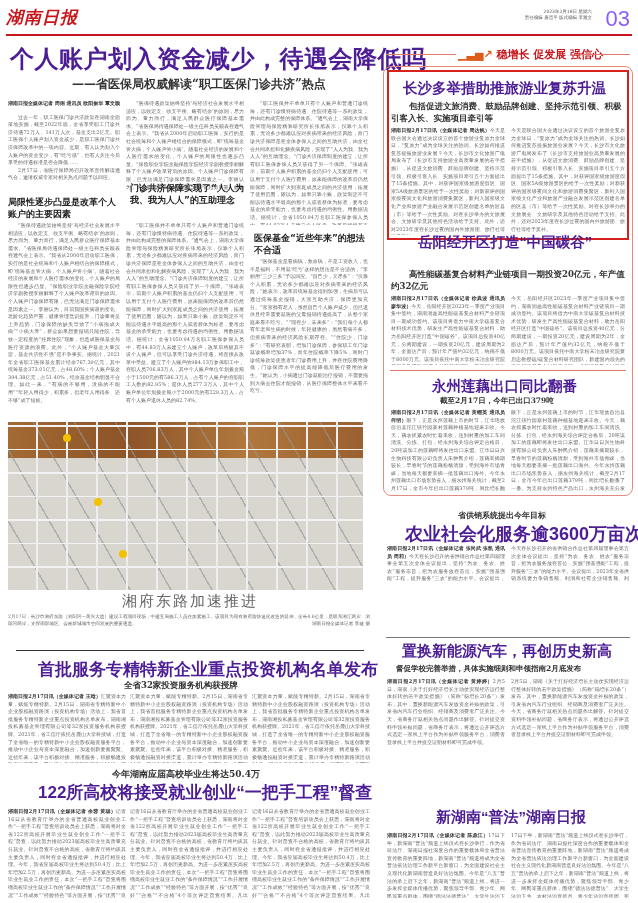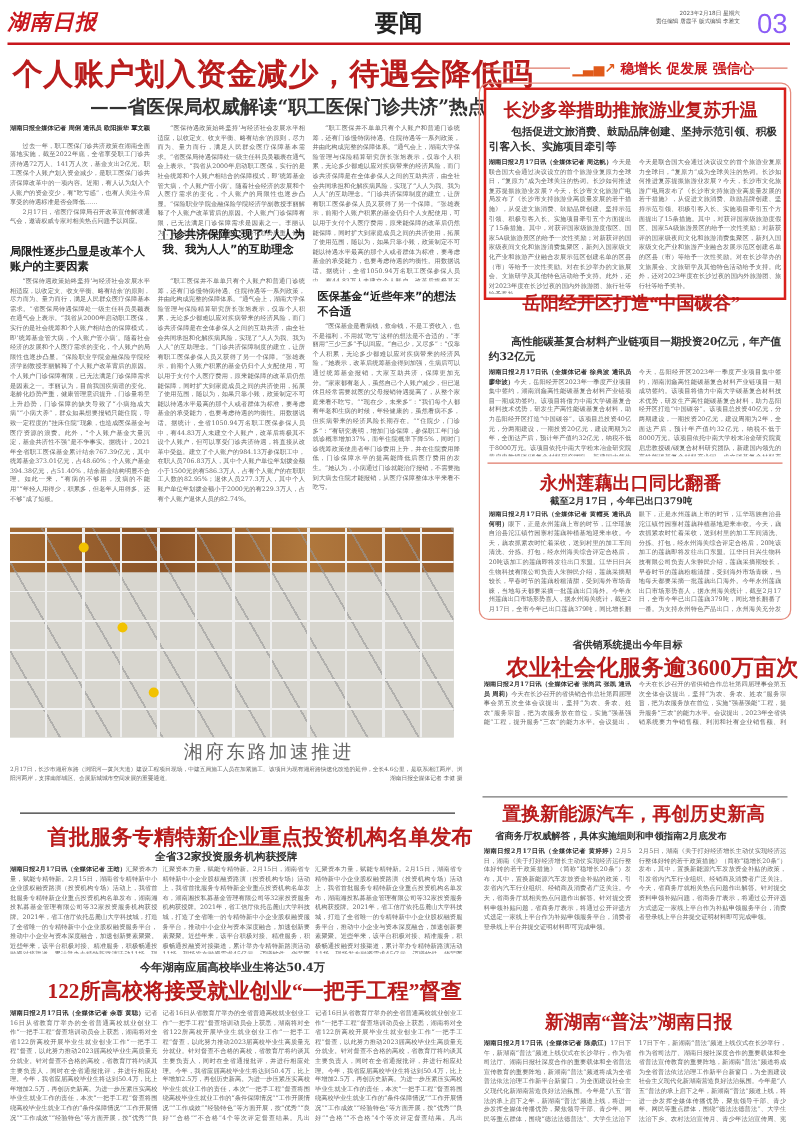--- a/index.html
+++ b/index.html
@@ -3,56 +3,55 @@
 <meta charset="utf-8">
 <style>
 *{margin:0;padding:0;box-sizing:border-box;}
 body{width:638px;height:903px;background:#fff;font-family:"DejaVu Serif",serif;color:#222;overflow:hidden;position:relative;}
 .masthead{position:absolute;left:0;top:0;width:638px;height:40px;}
 .logo{position:absolute;left:6px;top:6px;font-family:"DejaVu Serif",serif;font-style:italic;font-weight:bold;color:#c8161d;font-size:17px;letter-spacing:1px;}
 .section{position:absolute;left:0;width:638px;top:6px;text-align:center;font-size:19px;font-weight:bold;color:#222;}
 .meta{position:absolute;right:46px;top:9px;font-size:4.5px;line-height:6px;color:#555;text-align:right;font-family:"DejaVu Sans",sans-serif;}
 .pageno{position:absolute;right:8px;top:6px;font-size:22px;color:#8b5cf6;font-family:"Liberation Sans",sans-serif;}
 .redline{position:absolute;left:6px;top:34px;width:626px;height:1.5px;background:#c8161d;}
-.h1{position:absolute;font-family:Liberation Serif, serif;font-weight:bold;color:#b91c1c;white-space:nowrap;}
+.h1{position:absolute;font-family:Liberation Sans, sans-serif;font-weight:bold;color:#4c1d95;white-space:nowrap;}
 .sub{position:absolute;font-weight:bold;color:#333;white-space:nowrap;}
 .txt{position:absolute;font-size:5px;line-height:7.6px;color:#666;overflow:hidden;text-align:justify;}
 .byline{font-weight:bold;color:#333;}
 .col-head{position:absolute;font-family:"DejaVu Sans",sans-serif;font-weight:bold;font-size:9px;color:#222;line-height:12px;}
 .photo{position:absolute;left:8px;top:422px;width:355px;height:168px;overflow:hidden;background:#cfcfc8;}
 .photo .dirt{position:absolute;left:0;top:0;width:100%;height:36px;background:linear-gradient(90deg,#a36a33,#8c5428,#b0783d,#9a6030);}
 .photo .concrete{position:absolute;left:0;top:36px;width:100%;height:132px;background:#d8d6cf;}
 .photo .grid{position:absolute;left:0;top:0;width:100%;height:100%;background-image:repeating-linear-gradient(90deg,transparent 0 28px,#eeeeee 28px 30px),repeating-linear-gradient(0deg,transparent 0 22px,#f2f2f2 22px 23.5px);}
 .photo .diag{position:absolute;left:0;top:0;width:100%;height:100%;background-image:repeating-linear-gradient(60deg,transparent 0 34px,rgba(150,150,150,.6) 34px 35.5px);}
 .worker{position:absolute;width:8px;height:8px;border-radius:50%;background:#f2c200;}
-.caption-title{position:absolute;left:0;width:380px;top:592px;text-align:center;font-family:"DejaVu Sans",sans-serif;font-size:15px;color:#666;letter-spacing:2px;margin-left:25px;}
+.caption-title{position:absolute;left:0;width:380px;top:592px;text-align:center;font-family:"DejaVu Sans",sans-serif;font-size:15px;color:#666;letter-spacing:2px;}
 .rule{position:absolute;height:1px;background:#333;}
 .banner{position:absolute;left:386px;top:46px;width:244px;height:16px;}
 .banner .line{position:absolute;top:8px;height:1px;background:#e07a6a;}
 .banner .label{position:absolute;left:72px;top:1px;font-family:"DejaVu Sans",sans-serif;font-size:11px;color:#c8161d;font-weight:bold;white-space:nowrap;}
 .frame{position:absolute;left:383px;top:66px;width:250px;height:430px;border:1.5px solid #e58a7c;border-radius:8px;}
 .redbox{position:absolute;left:387px;top:70px;width:242px;height:170px;border:2px solid #d8211c;}
 .divider{position:absolute;background:#e07a6a;height:1px;}
 </style>
 </head>
 <body>
 
 <div class="masthead">
   <div class="logo">湖南日报</div>
-  <div class="section">要闻</div>
   <div class="meta">
     <div>2023年2月18日 星期六</div>
     <div>责任编辑 唐霞平 版式编辑 李雅文</div>
   </div>
   <div class="pageno">03</div>
   <div class="redline"></div>
 </div>
 
 <div class="h1" style="left:10px;top:43px;font-size:24px;letter-spacing:0.5px;">个人账户划入资金减少，待遇会降低吗</div>
-<div class="sub" style="left:72px;top:76px;font-size:15px;">——省医保局权威解读“职工医保门诊共济”热点</div>
+<div class="sub" style="left:72px;top:76px;font-size:12px;">——省医保局权威解读“职工医保门诊共济”热点</div>
 
 <div class="txt" style="left:8px;top:100px;width:112px;height:92px;">
   <div class="byline">湖南日报全媒体记者 周俐 通讯员 欧阳振华 覃文颖</div>
   <div style="text-indent:10px;margin-top:6px;">过去一年，职工医保门诊共济政策在湖南全面落地实施，截至2022年底，全省享受职工门诊共济待遇72万人、141万人次，基金支出2亿元。职工医保个人账户划入资金减少，是职工医保门诊共济保障改革中的一项内容。近期，有人认为划入个人账户的资金变少，有“吃亏感”，也有人关注今后享受的待遇标准是否会降低……</div>
   <div style="text-indent:10px;">2月17日，省医疗保障局召开改革宣传解读通气会，邀请权威专家对相关热点问题予以回应。</div>
 </div>
 <div class="col-head" style="left:8px;top:196px;width:112px;">局限性逐步凸显是改革个人账户的主要因素</div>
 <div class="txt" style="left:8px;top:222px;width:112px;height:195px;text-indent:10px;">“医保待遇政策始终坚持‘与经济社会发展水平相适应，以收定支、收支平衡、略有结余’的原则，尽力而为、量力而行，满足人民群众医疗保障基本需求。”省医保局待遇保障处一级主任科员吴颖表在通气会上表示。“我省从2000年启动职工医保，实行的是社会统筹和个人账户相结合的保障模式，即‘统筹基金管大病，个人账户管小病’。随着社会经济的发展和个人医疗需求的变化，个人账户的局限性也逐步凸显。”保险职业学院金融保险学院经济学副教授李丽解释了个人账户改革背后的原因。个人账户门诊保障有限，已无法满足门诊保障需求是因素之一。李丽认为，目前我国疾病谱的变化、老龄化趋势严重，健康管理意识提升，门诊量将呈上升趋势，门诊保障的缺失导致了“小病拖成大病”“小病大养”，群众如果想要报销只能住院，导致一定程度的“挂床住院”现象，也造成医保基金与医疗资源的浪费。此外，“个人账户基金大量沉淀，基金共济性不强”是不争事实。据统计，2021年全省职工医保基金累计结余767.39亿元，其中统筹基金373.01亿元，占48.60%；个人账户基金394.38亿元，占51.40%，结余基金结构明显不合理。如此一来，“有病的不够用，没病的不能用”“年轻人用得少，积累多，但老年人用得多、还不够”成了短板。</div>
 
 <div class="txt" style="left:126px;top:100px;width:118px;height:92px;text-indent:10px;">“医保待遇政策始终坚持‘与经济社会发展水平相适应，以收定支、收支平衡、略有结余’的原则，尽力而为、量力而行，满足人民群众医疗保障基本需求。”省医保局待遇保障处一级主任科员吴颖表在通气会上表示。“我省从2000年启动职工医保，实行的是社会统筹和个人账户相结合的保障模式，即‘统筹基金管大病，个人账户管小病’。随着社会经济的发展和个人医疗需求的变化，个人账户的局限性也逐步凸显。”保险职业学院金融保险学院经济学副教授李丽解释了个人账户改革背后的原因。个人账户门诊保障有限，已无法满足门诊保障需求是因素之一。李丽认为，目前我国疾病谱的变化、老龄化趋势严重，健康管理意识提升，门诊量将呈上升趋势，门诊保障的缺失导致了“小病拖成大病”“小病大养”，群众如果想要报销只能住院，导致一定程度的“挂床住院”现象，也造成医保基金与医疗资源的浪费。此外，“个人账户基金大量沉淀，基金共济性不强”是不争事实。据统计，2021年全省职工医保基金累计结余767.39亿元，其中统筹基金373.01亿元，占48.60%；个人账户基金394.38亿元，占51.40%，结余基金结构明显不合理。如此一来，“有病的不够用，没病的不能用”“年轻人用得少，积累多，但老年人用得多、还不够”成了短板。</div>
@@ -133,21 +132,21 @@
 <div class="sub" style="left:458px;top:510px;font-size:8px;">省供销系统提出今年目标</div>
 <div class="h1" style="left:405px;top:522px;font-size:18px;">农业社会化服务逾3600万亩次</div>
 <div class="txt" style="left:387px;top:545px;width:118px;height:38px;">
   <span class="byline">湖南日报2月17日讯（全媒体记者 张尚武 张凯 通讯员 周莉）</span><span>今天在长沙召开的省供销合作总社第四届理事会第五次全体会议提出，坚持“为农、务农、姓农”服务宗旨，把为农服务放在首位，实施“强基强能”工程，提升服务“三农”的能力水平。会议提出，2023年全省供销系统要力争销售额、利润和社有企业销售额、利润、税收均增长8%以上，农资供应量增长5%以上，农业社会化服务稳定在3600万亩次以上，高标准建设基层社示范社100个。</span>
 </div>
 <div class="txt" style="left:511px;top:545px;width:118px;height:38px;">今天在长沙召开的省供销合作总社第四届理事会第五次全体会议提出，坚持“为农、务农、姓农”服务宗旨，把为农服务放在首位，实施“强基强能”工程，提升服务“三农”的能力水平。会议提出，2023年全省供销系统要力争销售额、利润和社有企业销售额、利润、税收均增长8%以上，农资供应量增长5%以上，农业社会化服务稳定在3600万亩次以上，高标准建设基层社示范社100个。</div>
 
 <div class="rule" style="left:386px;top:637px;width:244px;background:#777;"></div>
 
 <div class="h1" style="left:402px;top:642px;font-size:15px;">置换新能源汽车，再创历史新高</div>
-<div class="sub" style="left:396px;top:664px;font-size:7.5px;">省商务厅权威解答，具体实施细则和申领指南2月底发布</div>
+<div class="sub" style="left:396px;top:664px;font-size:7.5px;">督促学校完善举措，具体实施细则和申领指南2月底发布</div>
 <div class="txt" style="left:387px;top:678px;width:118px;height:114px;">
   <span class="byline">湖南日报2月17日讯（全媒体记者 黄婷婷）</span><span>2月5日，湖南《关于打好经济增长主动仗实现经济运行整体好转的若干政策措施》（简称“稳增长20条”）发布，其中，置换新能源汽车发放资金补贴的政策，引发省内汽车行业组织、经销商及消费者广泛关注。今天，省商务厅就相关热点问题作出解答。针对提交资料申领补贴问题，省商务厅表示，将通过公开评选方式选定一家线上平台作为补贴申领服务平台，消费者登录线上平台并提交证明材料即可完成申领。</span>
 </div>
 <div class="txt" style="left:511px;top:678px;width:118px;height:114px;">2月5日，湖南《关于打好经济增长主动仗实现经济运行整体好转的若干政策措施》（简称“稳增长20条”）发布，其中，置换新能源汽车发放资金补贴的政策，引发省内汽车行业组织、经销商及消费者广泛关注。今天，省商务厅就相关热点问题作出解答。针对提交资料申领补贴问题，省商务厅表示，将通过公开评选方式选定一家线上平台作为补贴申领服务平台，消费者登录线上平台并提交证明材料即可完成申领。</div>
 
 <div class="h1" style="left:436px;top:808px;font-size:15px;">新湖南“普法”湖南日报</div>
 <div class="txt" style="left:387px;top:832px;width:118px;height:66px;">
   <span class="byline">湖南日报2月17日讯（全媒体记者 陈鼎江）</span><span>17日下午，新湖南“普法”频道上线仪式在长沙举行，作为省司法厅、湖南日报社深度合作的重要载体和全省普法宣传教育的重要阵地，新湖南“普法”频道将成为全省普法依法治理工作新平台新窗口，为全面建设社会主义现代化新湖南营造良好法治氛围。今年是“八五”普法的承上启下之年，新湖南“普法”频道上线，将进一步发挥全媒体传播优势，聚焦领导干部、青少年、网民等重点群体，围绕“德法法德普法”、大学生法治下乡、农村法治宣传月、青少年法治宣传周、宪法宣传周等全省普法重点工作，大力宣传我省普法依法治理的成就经验和先进典型，持续深入开展法治宣传教育，持续提升公民法治素养，讲好湖南普法故事，着力提升普法工作的覆盖率和影响力，让人民群众感受到法律的温暖和力量。</span>
 </div>
 <div class="txt" style="left:511px;top:832px;width:118px;height:66px;">17日下午，新湖南“普法”频道上线仪式在长沙举行，作为省司法厅、湖南日报社深度合作的重要载体和全省普法宣传教育的重要阵地，新湖南“普法”频道将成为全省普法依法治理工作新平台新窗口，为全面建设社会主义现代化新湖南营造良好法治氛围。今年是“八五”普法的承上启下之年，新湖南“普法”频道上线，将进一步发挥全媒体传播优势，聚焦领导干部、青少年、网民等重点群体，围绕“德法法德普法”、大学生法治下乡、农村法治宣传月、青少年法治宣传周、宪法宣传周等全省普法重点工作，大力宣传我省普法依法治理的成就经验和先进典型，持续深入开展法治宣传教育，持续提升公民法治素养，讲好湖南普法故事，着力提升普法工作的覆盖率和影响力，让人民群众感受到法律的温暖和力量。</div>

